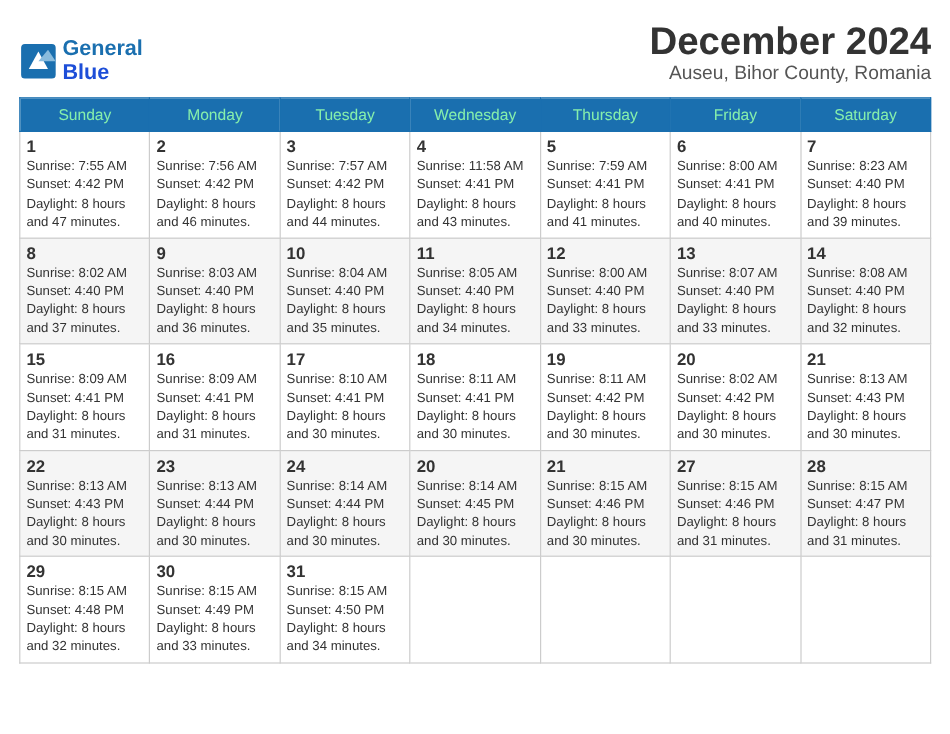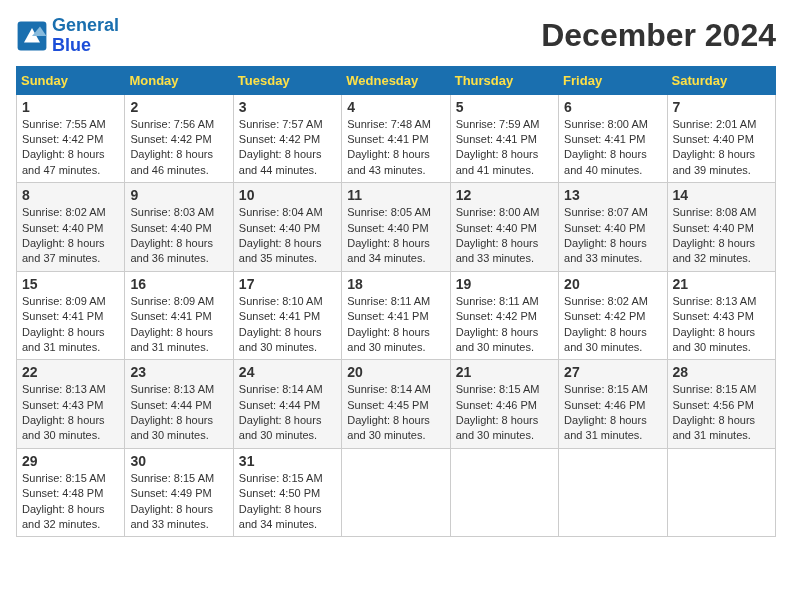--- a/index.html
+++ b/index.html
@@ -6,21 +6,21 @@
     body {
       font-family: Arial, sans-serif;
       background: #fff;
       width: 792px;
       min-height: 612px;
       padding: 16px;
     }
     .header {
       display: flex;
       justify-content: space-between;
-      align-items: center;
+      align-items: flex-end;
       margin-bottom: 10px;
     }
     .logo {
       display: flex;
       align-items: center;
     }
     .logo-text {
       font-size: 18px;
       font-weight: bold;
       color: #333;
@@ -47,25 +47,25 @@
       font-weight: normal;
       color: #555;
     }
     .calendar {
       width: 100%;
       border-collapse: collapse;
       font-size: 11px;
     }
     .calendar th {
       background: #1a6faf;
-      color: #fde047;
+      color: #86efac;
       padding: 6px 4px;
-      text-align: left;
+      text-align: center;
       font-size: 13px;
-      font-weight: bold;
+      font-weight: normal;
       border: 1px solid #1a6faf;
     }
     .calendar td {
       border: 1px solid #ccc;
       vertical-align: top;
       padding: 4px 5px;
       width: calc(100% / 7);
       min-height: 80px;
       background: #fff;
     }
@@ -96,20 +96,21 @@
       <rect x="2" y="2" width="36" height="36" rx="4" fill="#1a6faf"></rect>
       <polygon points="10,28 20,10 30,28" fill="white"></polygon>
       <polygon points="20,20 30,8 38,20" fill="#88bbdd"></polygon>
     </svg>
     <div class="logo-text">
       <span>General</span><br><span style="color:#1d4ed8">Blue</span>
     </div>
   </div>
   <div class="title-block">
     <h1>December 2024</h1>
+    <h2>Auseu, Bihor County, Romania</h2>
   </div>
 </div>
 
 <table class="calendar">
   <thead>
     <tr>
     <th>Sunday</th>
         <th>Monday</th>
         <th>Tuesday</th>
         <th>Wednesday</th>
@@ -140,21 +141,21 @@
         <span class="day-num">3</span>
         <div class="day-info">
           <span>Sunrise: 7:57 AM</span><br>
           <span>Sunset: 4:42 PM</span><br>
           <span>Daylight: 8 hours and 44 minutes.</span>
         </div>
       </td>
         <td>
         <span class="day-num">4</span>
         <div class="day-info">
-          <span>Sunrise: 7:48 AM</span><br>
+          <span>Sunrise: 11:58 AM</span><br>
           <span>Sunset: 4:41 PM</span><br>
           <span>Daylight: 8 hours and 43 minutes.</span>
         </div>
       </td>
         <td>
         <span class="day-num">5</span>
         <div class="day-info">
           <span>Sunrise: 7:59 AM</span><br>
           <span>Sunset: 4:41 PM</span><br>
           <span>Daylight: 8 hours and 41 minutes.</span>
@@ -164,21 +165,21 @@
         <span class="day-num">6</span>
         <div class="day-info">
           <span>Sunrise: 8:00 AM</span><br>
           <span>Sunset: 4:41 PM</span><br>
           <span>Daylight: 8 hours and 40 minutes.</span>
         </div>
       </td>
         <td>
         <span class="day-num">7</span>
         <div class="day-info">
-          <span>Sunrise: 2:01 AM</span><br>
+          <span>Sunrise: 8:23 AM</span><br>
           <span>Sunset: 4:40 PM</span><br>
           <span>Daylight: 8 hours and 39 minutes.</span>
         </div>
       </td>
       </tr>
       <tr>
         <td>
         <span class="day-num">8</span>
         <div class="day-info">
           <span>Sunrise: 8:02 AM</span><br>
@@ -339,21 +340,21 @@
         <div class="day-info">
           <span>Sunrise: 8:15 AM</span><br>
           <span>Sunset: 4:46 PM</span><br>
           <span>Daylight: 8 hours and 31 minutes.</span>
         </div>
       </td>
         <td>
         <span class="day-num">28</span>
         <div class="day-info">
           <span>Sunrise: 8:15 AM</span><br>
-          <span>Sunset: 4:56 PM</span><br>
+          <span>Sunset: 4:47 PM</span><br>
           <span>Daylight: 8 hours and 31 minutes.</span>
         </div>
       </td>
       </tr>
       <tr>
         <td>
         <span class="day-num">29</span>
         <div class="day-info">
           <span>Sunrise: 8:15 AM</span><br>
           <span>Sunset: 4:48 PM</span><br>

